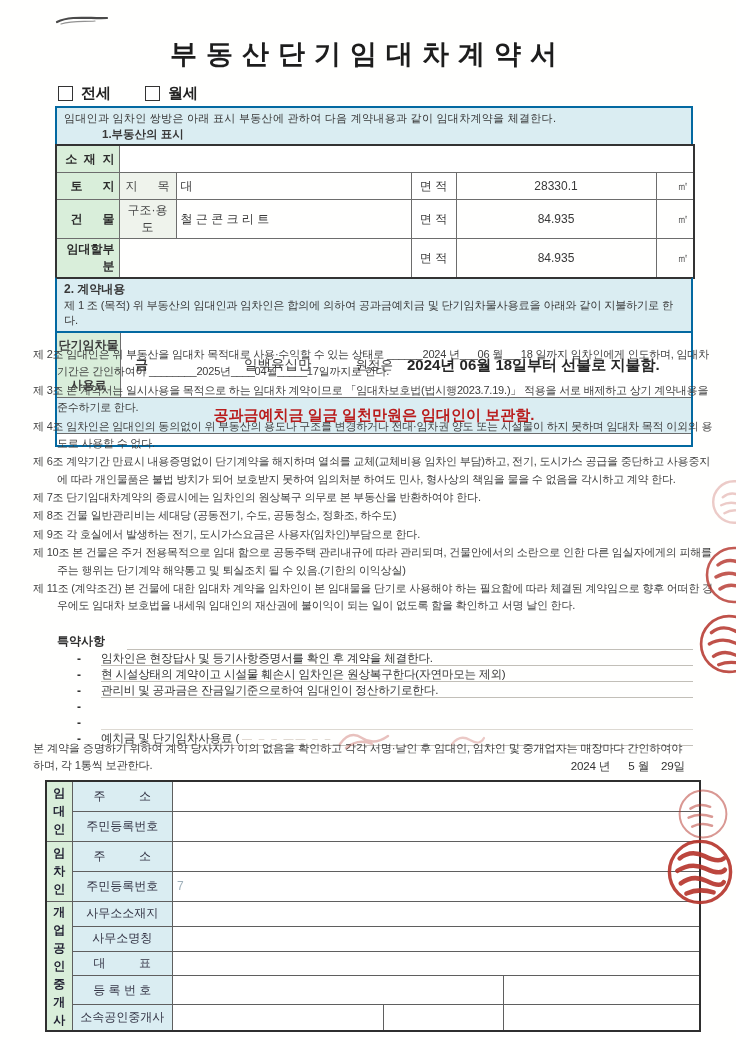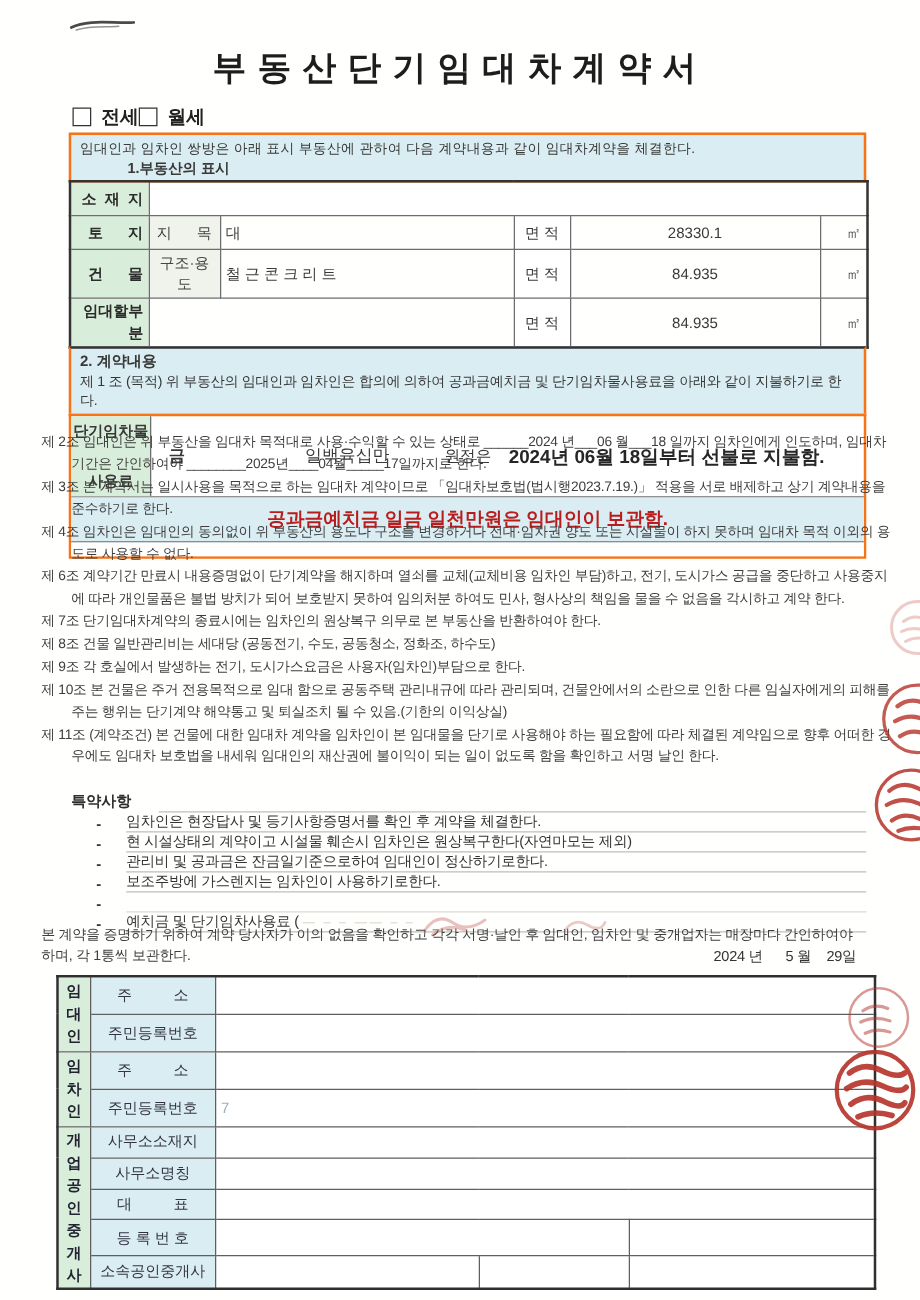--- a/index.html
+++ b/index.html
@@ -7,26 +7,26 @@
     position:relative;width:736px;height:1040px;margin:0 auto;background:#fffffe;
     overflow:hidden;font-family:"Liberation Sans","DejaVu Sans",sans-serif;color:#383838;
   }
   .pre{white-space:pre;}
   
   .pen-mark{position:absolute;top:12px;left:55px;}
   
   .doc-title{position:absolute;top:36px;left:0;width:100%;text-align:center;
     font-size:27px;font-weight:800;letter-spacing:9px;color:#1d1d1d;}
   
-  .cb-row{position:absolute;top:84px;left:58px;display:flex;align-items:center;}
+  .cb-row{position:absolute;top:84px;left:58px;display:flex;gap:34px;align-items:center;}
   .cb-item{display:flex;align-items:center;gap:8px;font-size:15px;font-weight:700;color:#222;}
   .cb{display:inline-block;width:13px;height:13px;border:1.6px solid #333;background:#fff;}
   
   .boxcol{position:absolute;top:106px;left:55px;width:638px;}
-  .bordered{border:2px solid #f97316;}
+  .bordered{border:2px solid #0369a1;}
   .intro{background:#daedf2;padding:3px 7px 2px 7px;}
   .intro .l1{font-size:11px;letter-spacing:.3px;}
   .intro .l2{font-size:11.5px;font-weight:700;margin-top:1px;margin-left:38px;}
   table.ptable{border-collapse:collapse;width:638px;table-layout:fixed;margin-top:-2px;}
   table.ptable td{border:1px solid #6d6d6d;font-size:12px;padding:2px 4px;height:22px;overflow:hidden;}
   table.ptable{border:2px solid #333;}
   td.glabel{background:#d9eeda;font-weight:700;text-align:right;font-size:12.5px;color:#2c2c2c;}
   td.sublabel{background:#eff3ec;text-align:center;font-size:11.5px;color:#444;}
   td.val{font-size:12.5px;color:#3a3a3a;padding-left:10px;}
   td.area-label{background:#fff;text-align:center;font-size:11.5px;}
@@ -198,21 +198,20 @@
     <div class="sp-row">
       <span class="sp-dash">-</span>
       <span class="sp-line">현 시설상태의 계약이고 시설물 훼손시 임차인은 원상복구한다(자연마모는 제외)</span>
     </div>
     <div class="sp-row">
       <span class="sp-dash">-</span>
       <span class="sp-line">관리비 및 공과금은 잔금일기준으로하여 임대인이 정산하기로한다.</span>
     </div>
     <div class="sp-row">
       <span class="sp-dash">-</span>
-      <span class="sp-line">보조주방에 가스렌지는 임차인이 사용하기로한다.</span>
     </div>
     <div class="sp-row">
       <span class="sp-dash">-</span>
       <span class="sp-line" style="border-bottom-color:#ddd9d2"></span>
     </div>
     <div class="sp-row">
       <span class="sp-dash">-</span>
       <span class="sp-line">
         <span>예치금 및 단기임차사용료 (</span>
         <span class="faded">—  – –  ——  – –</span>

